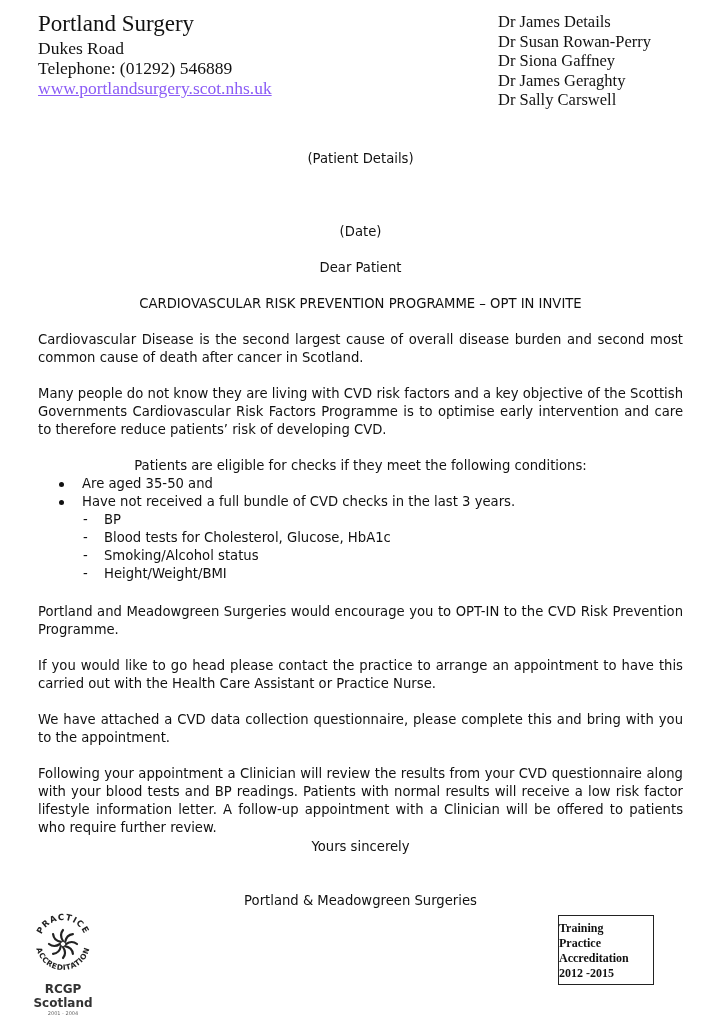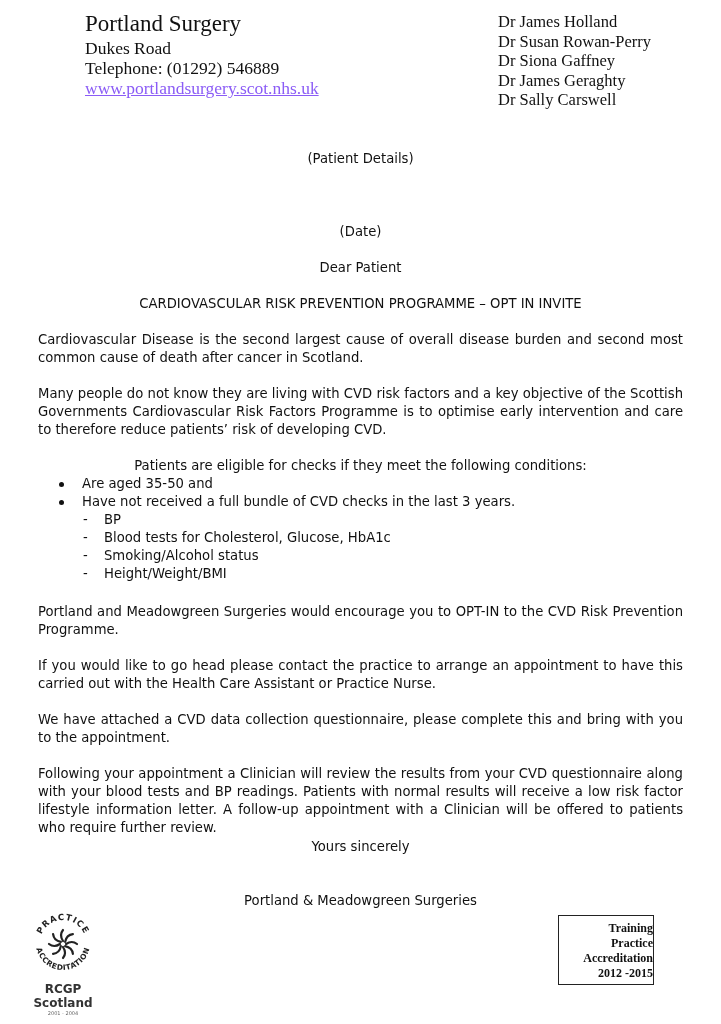--- a/index.html
+++ b/index.html
@@ -1,50 +1,50 @@
 <!DOCTYPE html>
 <html><head>
 <meta charset="utf-8">
 <style>
   html, body { margin: 0; padding: 0; background: #ffffff; }
   body { width: 721px; height: 1024px; position: relative; overflow: hidden; color: #111; }
   .serif { font-family: "Liberation Serif", "DejaVu Serif", serif; }
   .sans { font-family: "DejaVu Sans", "Liberation Sans", sans-serif; }
-  #letterhead { position: absolute; left: 38px; top: 10px; margin-left: 47px; }
+  #letterhead { position: absolute; left: 38px; top: 10px; }
   #practice-name { font-size: 23px; line-height: 28px; }
   .addr-line { font-size: 17.5px; line-height: 20px; }
   #website { font-size: 17.5px; line-height: 20px; color: #8b5cf6; text-decoration: underline; display: block; }
   #doctors { position: absolute; left: 498px; top: 12px; font-size: 16.5px; line-height: 19.5px; }
   .body-text { position: absolute; left: 38px; width: 645px; font-size: 13.2px; line-height: 18px; text-align: center; }
   .justify { text-align: justify; }
   .single { white-space: nowrap; }
   .bullet-row { position: relative; height: 18px; white-space: nowrap; }
   .bullet-dot { position: absolute; left: 21px; top: 7px; width: 5px; height: 5px; border-radius: 50%; background: #111; }
   .bullet-text { position: absolute; left: 44px; }
   .dash-row { position: relative; height: 18px; white-space: nowrap; }
   .dash { position: absolute; left: 45px; }
   .dash-text { position: absolute; left: 66px; }
   #logo { position: absolute; left: 30px; top: 910px; width: 66px; }
   #logo svg { display: block; }
   #logo-org { font-family: "DejaVu Sans", sans-serif; font-size: 12px; font-weight: bold; color: #333; text-align: center; margin-top: 6px; width: 66px; }
   #logo-years { font-family: "DejaVu Sans", sans-serif; font-size: 5px; color: #666; text-align: center; width: 66px; }
-  #accreditation-box { position: absolute; left: 558px; top: 915px; width: 96px; height: 70px; border: 1px solid #222; box-sizing: border-box; text-align: right; font-family: "Liberation Serif", serif; font-weight: bold; font-size: 12px; line-height: 15px; padding-top: 5px; }
+  #accreditation-box { position: absolute; left: 558px; top: 915px; width: 96px; height: 70px; border: 1px solid #222; box-sizing: border-box; text-align: left; font-family: "Liberation Serif", serif; font-weight: bold; font-size: 12px; line-height: 15px; padding-top: 5px; }
 </style>
 </head>
 <body>
 
 <div id="letterhead" class="serif">
   <div id="practice-name">Portland Surgery</div>
   <div class="addr-line">Dukes Road</div>
   <div class="addr-line">Telephone: (01292) 546889</div>
   <a id="website">www.portlandsurgery.scot.nhs.uk</a>
 </div>
 
 <div id="doctors" class="serif">
-  <div>Dr James Holland</div>
+  <div>Dr James Details</div>
   <div>Dr Susan Rowan-Perry</div>
   <div>Dr Siona Gaffney</div>
   <div>Dr James Geraghty</div>
   <div>Dr Sally Carswell</div>
 </div>
 
 <div class="body-text sans single" style="top:150px">(Patient Details)</div>
 <div class="body-text sans single" style="top:223px">(Date)</div>
 <div class="body-text sans single" style="top:259px">Dear Patient</div>
 <div class="body-text sans single" style="top:295px">CARDIOVASCULAR RISK PREVENTION PROGRAMME – OPT IN INVITE</div>

